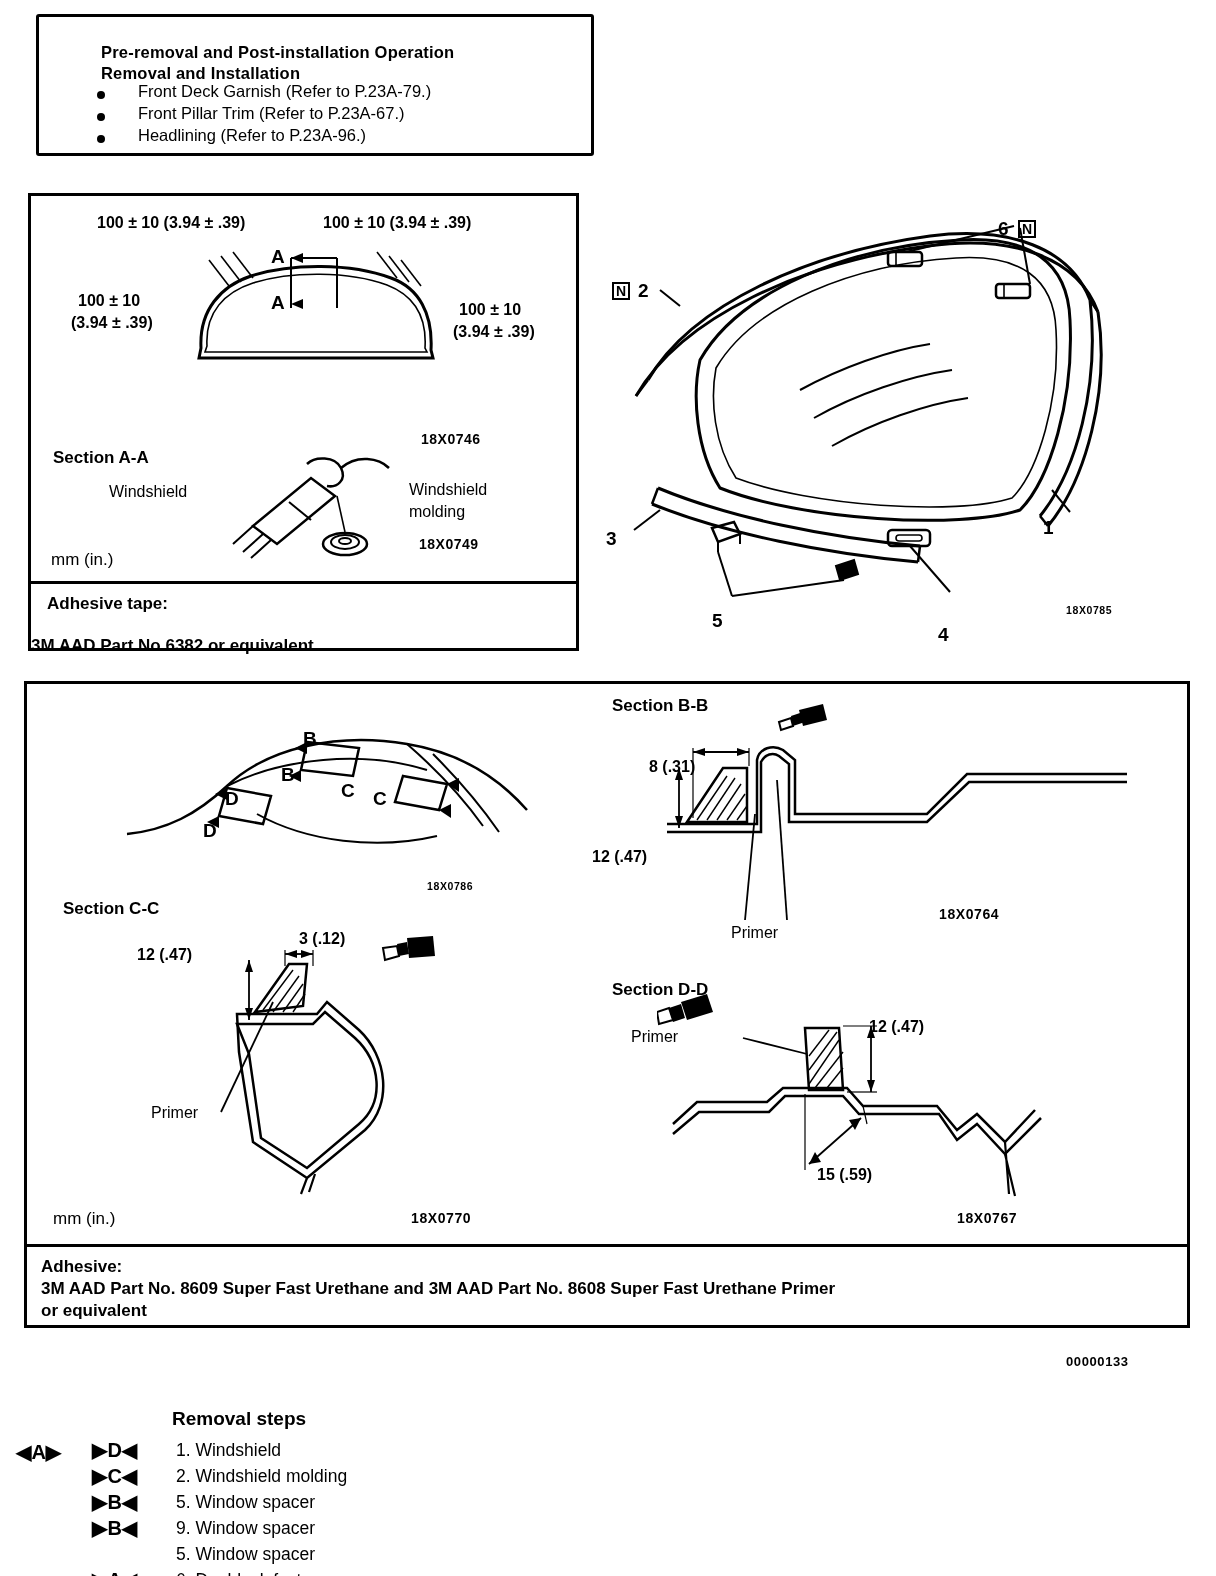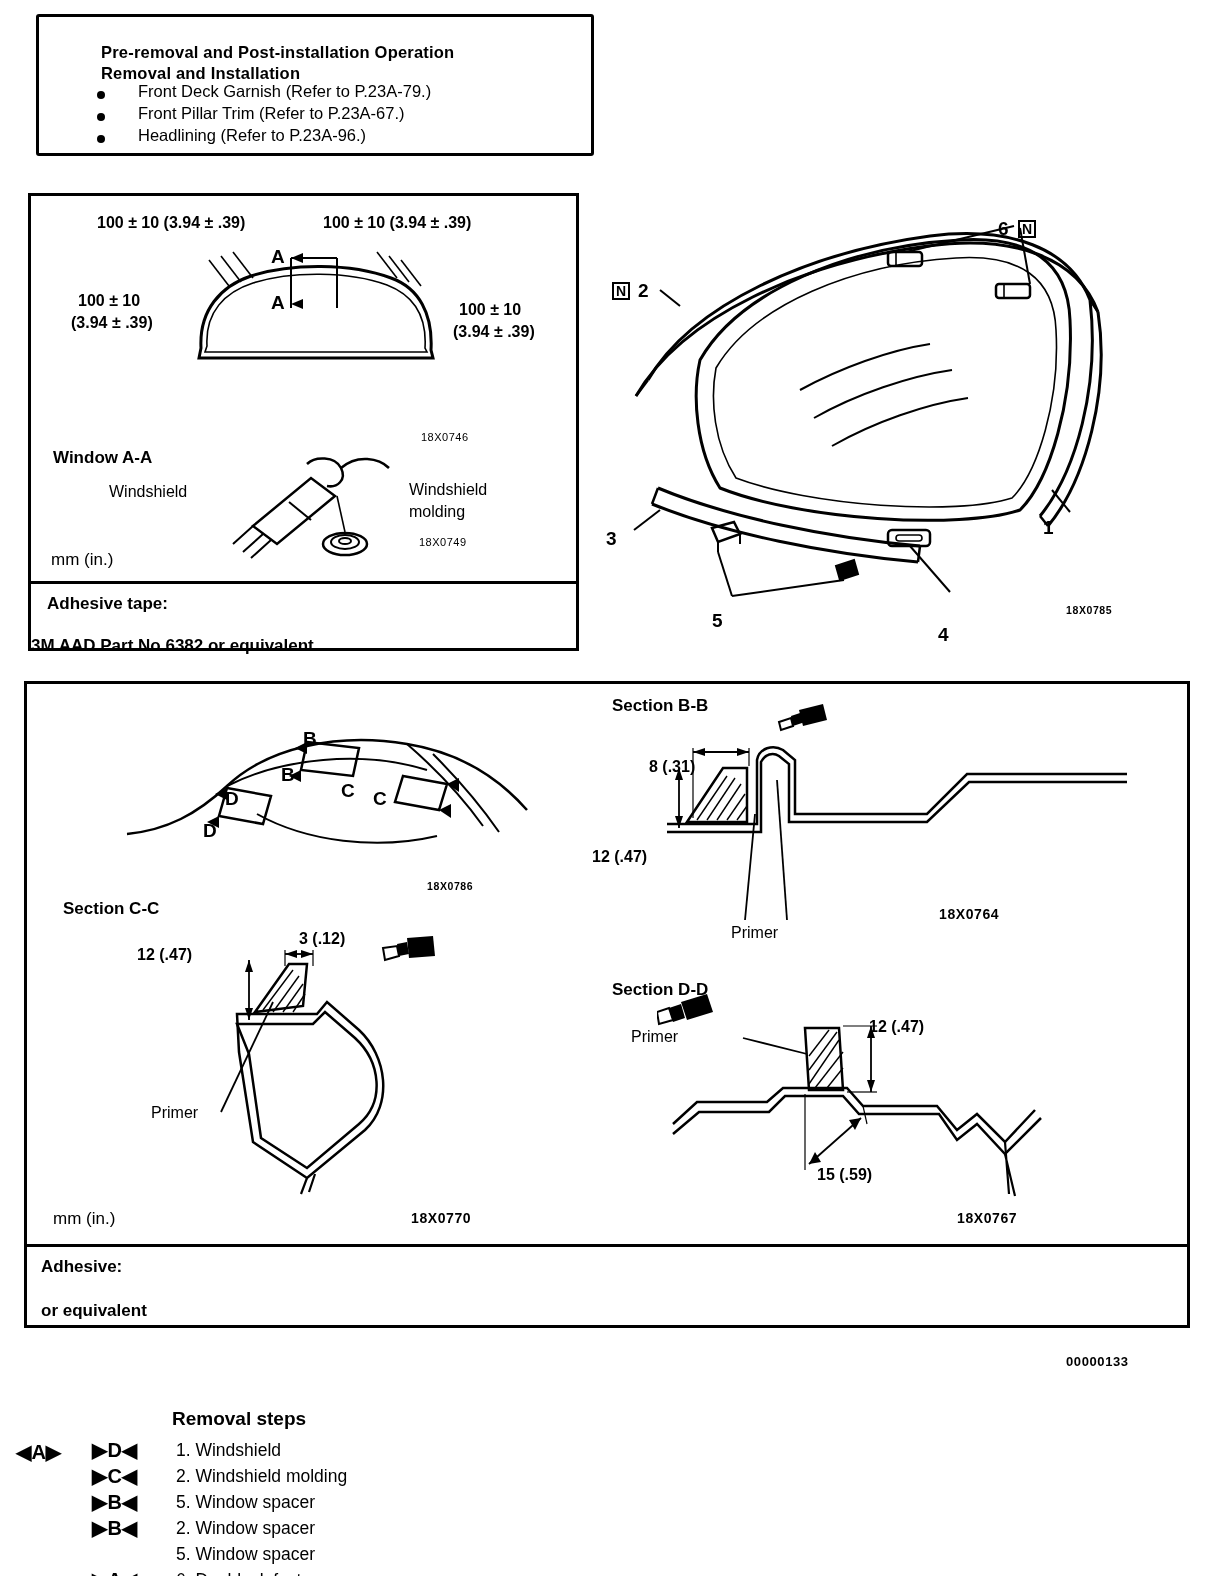--- a/index.html
+++ b/index.html
@@ -22,21 +22,21 @@
   .bullet-dot{position:absolute;width:8px;height:8px;background:#000;border-radius:50%;}
 
   
   #spec-box{
     left:28px;top:193px;width:545px;height:452px;
     border:3px solid #000;background:#fff;
   }
   #spec-inner-divider{position:absolute;left:0;top:385px;width:100%;height:3px;background:#000;}
   .dim-txt{position:absolute;font-size:16px;font-weight:bold;}
   .lbl{position:absolute;font-size:16px;}
-  .code{position:absolute;font-size:11px;font-weight:normal;letter-spacing:.5px;}
+  .code{position:absolute;font-size:14px;font-weight:bold;letter-spacing:.5px;}
   .sect-title{position:absolute;font-size:17px;font-weight:bold;}
   .adh-line{position:absolute;font-size:17px;font-weight:bold;}
 
   
   #lower-box{
     left:24px;top:681px;width:1160px;height:641px;
     border:3px solid #000;background:#fff;
   }
   #lower-divider{position:absolute;left:0;top:560px;width:100%;height:3px;background:#000;}
 
@@ -94,21 +94,21 @@
 
     <line x1="150" y1="20" x2="150" y2="70" stroke="#000" stroke-width="2"></line>
     <line x1="150" y1="20" x2="196" y2="20" stroke="#000" stroke-width="2"></line>
     <line x1="196" y1="20" x2="196" y2="70" stroke="#000" stroke-width="2"></line>
     <polygon points="150,20 162,15 162,25" fill="#000"></polygon>
     <polygon points="150,66 162,61 162,71" fill="#000"></polygon>
   </svg>
 
   <div class="code" style="left:390px;top:235px;">18X0746</div>
 
-  <div class="sect-title" style="left:22px;top:252px;">Window A-A</div>
+  <div class="sect-title" style="left:22px;top:252px;">Section A-A</div>
 
   <div class="lbl" style="left:78px;top:287px;">Windshield</div>
   <div class="lbl" style="left:378px;top:285px;">Windshield</div>
   <div class="lbl" style="left:378px;top:307px;">molding</div>
 
   <svg class="abs" style="left:180px;top:256px;" width="210" height="120" viewBox="0 0 210 120">
     <path d="M96 12 C 104 4, 124 4, 130 16 C 136 28, 126 36, 116 34" fill="none" stroke="#000" stroke-width="2.5"></path>
     <path d="M130 16 C 146 2, 168 6, 178 16" fill="none" stroke="#000" stroke-width="2.5"></path>
     <path d="M42 74 L 100 26 L 124 44 L 66 92 Z" fill="none" stroke="#000" stroke-width="2.5"></path>
     <line x1="78" y1="50" x2="100" y2="68" stroke="#000" stroke-width="2"></line>
@@ -323,40 +323,41 @@
     <line x1="86" y1="54" x2="150" y2="70" stroke="#000" stroke-width="1.8"></line>
 
     <path d="M24 18 L 50 10 L 56 28 L 30 36 Z" fill="#000"></path>
     <path d="M12 24 L 24 20 L 28 34 L 16 38 Z" fill="#000"></path>
     <path d="M0 28 L 12 24 L 16 36 L 2 40 Z" fill="none" stroke="#000" stroke-width="2"></path>
   </svg>
 
   <div class="lbl" style="left:26px;top:525px;font-size:17px;">mm (in.)</div>
 
   <div class="adh-line" style="left:14px;top:573px;">Adhesive:</div>
+  <div class="adh-line" style="left:14px;top:595px;">3M AAD Part No. 8609 Super Fast Urethane and 3M AAD Part No. 8608 Super Fast Urethane Primer</div>
   <div class="adh-line" style="left:14px;top:617px;">or equivalent</div>
 </div>
 
 <div class="tiny-code abs" style="left:1066px;top:1334px;font-size:13px;margin-top:20px;">00000133</div>
 
 <div class="abs" id="steps">
   <div class="abs bold" style="left:172px;top:8px;font-size:19px;">Removal steps</div>
 
   <div class="marker" style="left:16px;top:40px;font-size:20px;">◀A▶</div>
 
   <div class="marker" style="left:92px;top:38px;font-size:20px;">▶D◀</div>
   <div class="step-txt" style="left:176px;top:40px;">1. Windshield</div>
 
   <div class="marker" style="left:92px;top:64px;font-size:20px;">▶C◀</div>
   <div class="step-txt" style="left:176px;top:66px;">2. Windshield molding</div>
 
   <div class="marker" style="left:92px;top:90px;font-size:20px;">▶B◀</div>
   <div class="step-txt" style="left:176px;top:92px;">5. Window spacer</div>
 
   <div class="marker" style="left:92px;top:116px;font-size:20px;">▶B◀</div>
-  <div class="step-txt" style="left:176px;top:118px;">2. Window spacer</div>
+  <div class="step-txt" style="left:176px;top:118px;">9. Window spacer</div>
 
   <div class="marker" style="left:92px;top:142px;font-size:20px;"></div>
   <div class="step-txt" style="left:176px;top:144px;">5. Window spacer</div>
 
   <div class="marker" style="left:92px;top:168px;font-size:20px;">▶A◀</div>
   <div class="step-txt" style="left:176px;top:170px;">6. Dual-lock fastener</div>
 </div>
 
 </body></html>

